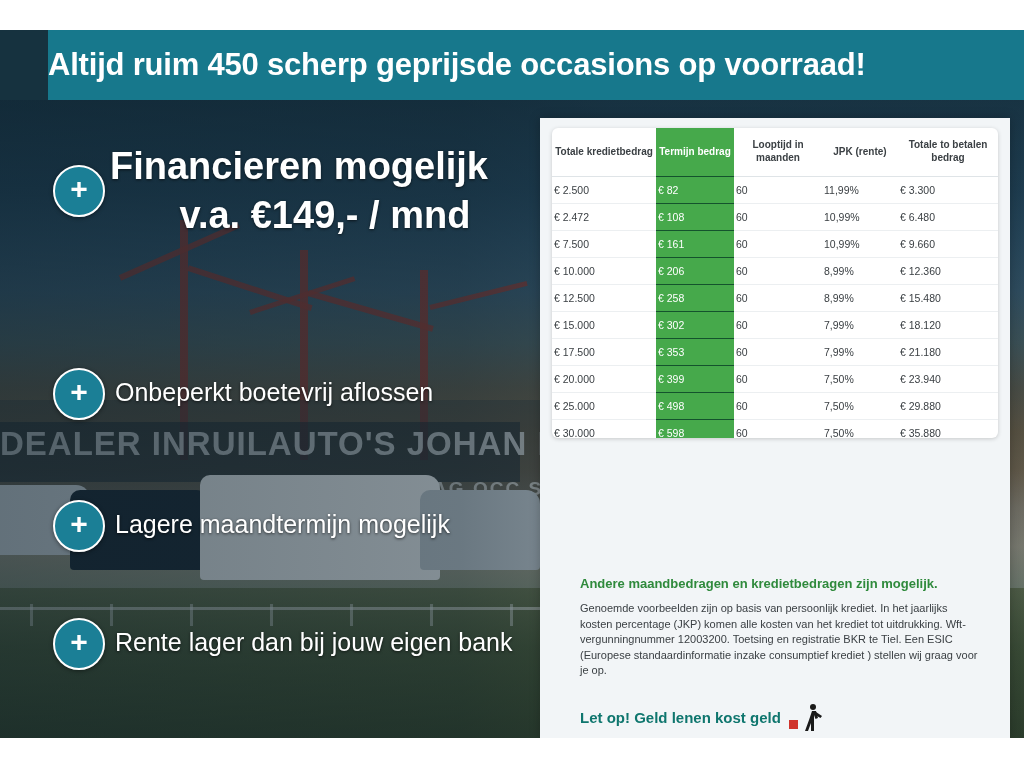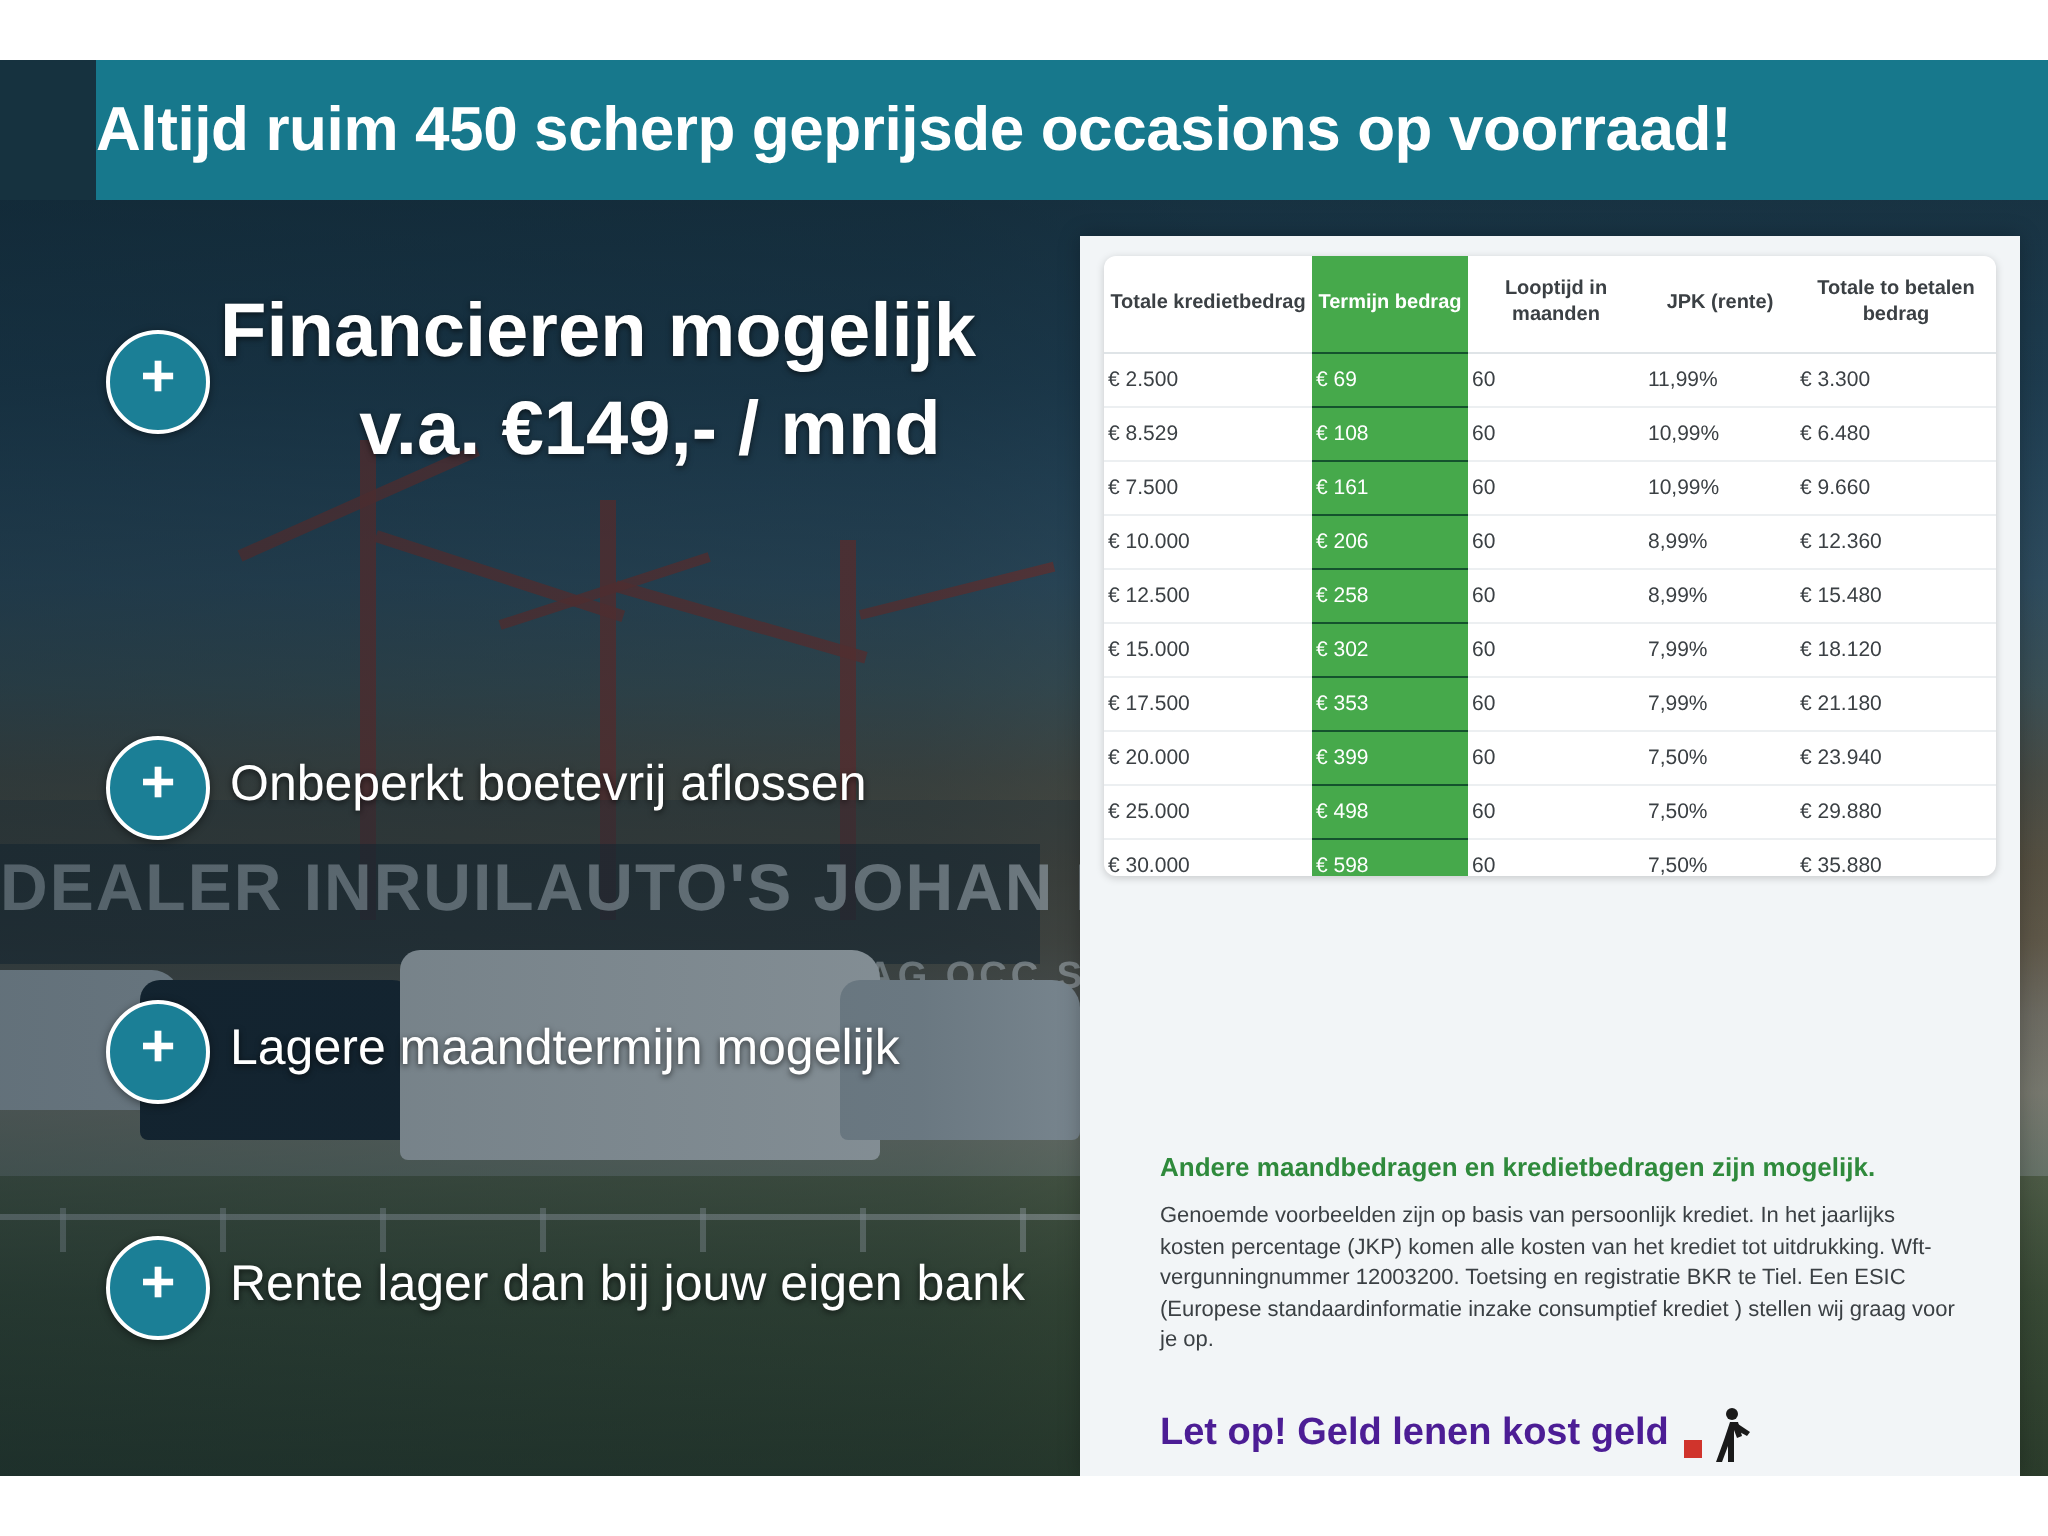--- a/index.html
+++ b/index.html
@@ -281,22 +281,22 @@
   }
   #warning {
     position: absolute;
     left: 40px;
     top: 585px;
     width: 410px;
     display: flex;
     align-items: center;
   }
   #warning-text {
-    color: #4c1d95;
-    font-size: 19px;
+    color: #0f766e;
+    font-size: 15px;
     font-weight: bold;
     white-space: nowrap;
   }
   #warning-icon {
     margin-left: 8px;
     position: relative;
     width: 34px;
     height: 28px;
   }
 </style>
@@ -381,27 +381,27 @@
               <th>Totale kredietbedrag</th>
               <th class="hl">Termijn bedrag</th>
               <th>Looptijd in maanden</th>
               <th>JPK (rente)</th>
               <th>Totale to betalen bedrag</th>
             </tr>
           </thead>
           <tbody id="rates-body">
               <tr>
                 <td>€ 2.500</td>
-                <td class="hl">€ 69</td>
+                <td class="hl">€ 82</td>
                 <td>60</td>
                 <td>11,99%</td>
                 <td>€ 3.300</td>
               </tr>
               <tr>
-                <td>€ 8.529</td>
+                <td>€ 2.472</td>
                 <td class="hl">€ 108</td>
                 <td>60</td>
                 <td>10,99%</td>
                 <td>€ 6.480</td>
               </tr>
               <tr>
                 <td>€ 7.500</td>
                 <td class="hl">€ 161</td>
                 <td>60</td>
                 <td>10,99%</td>

